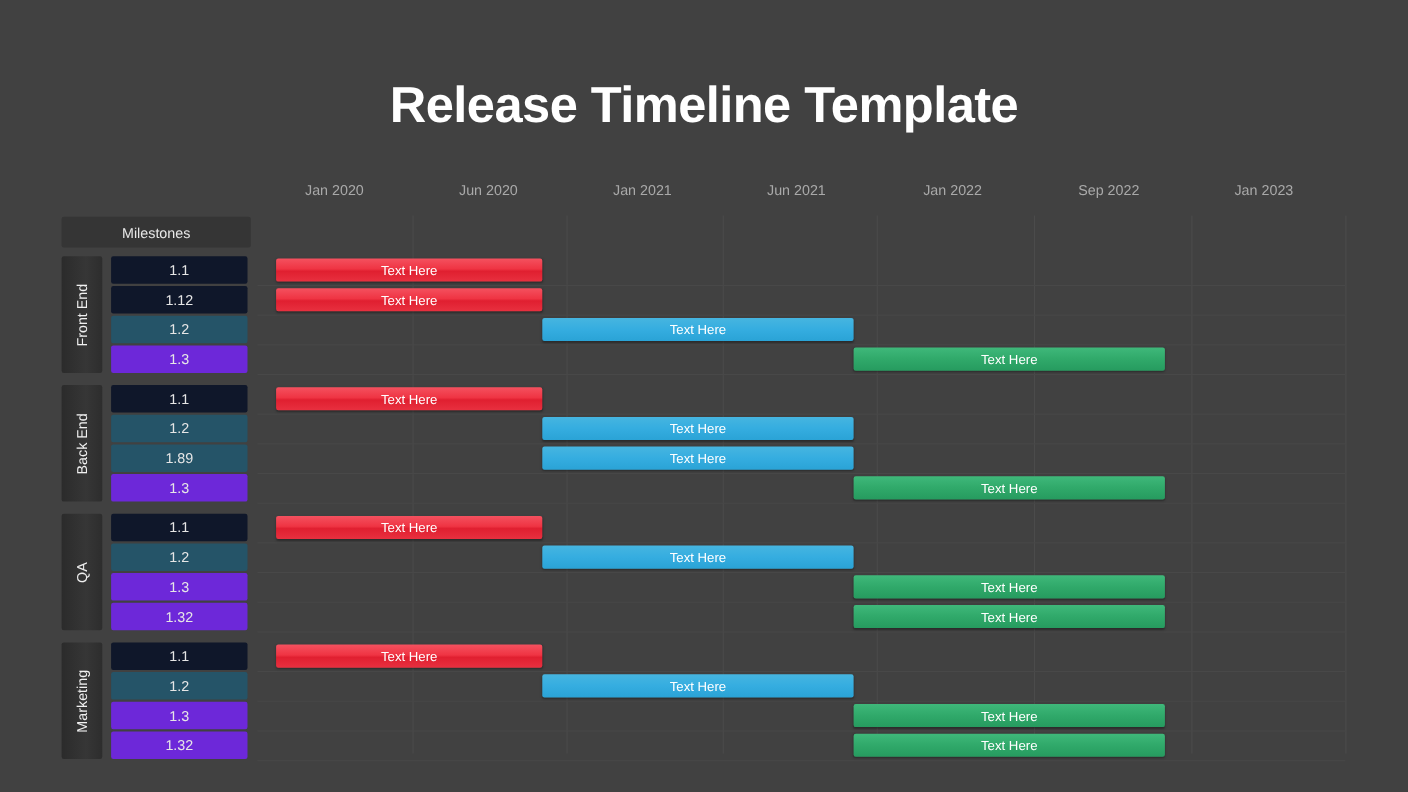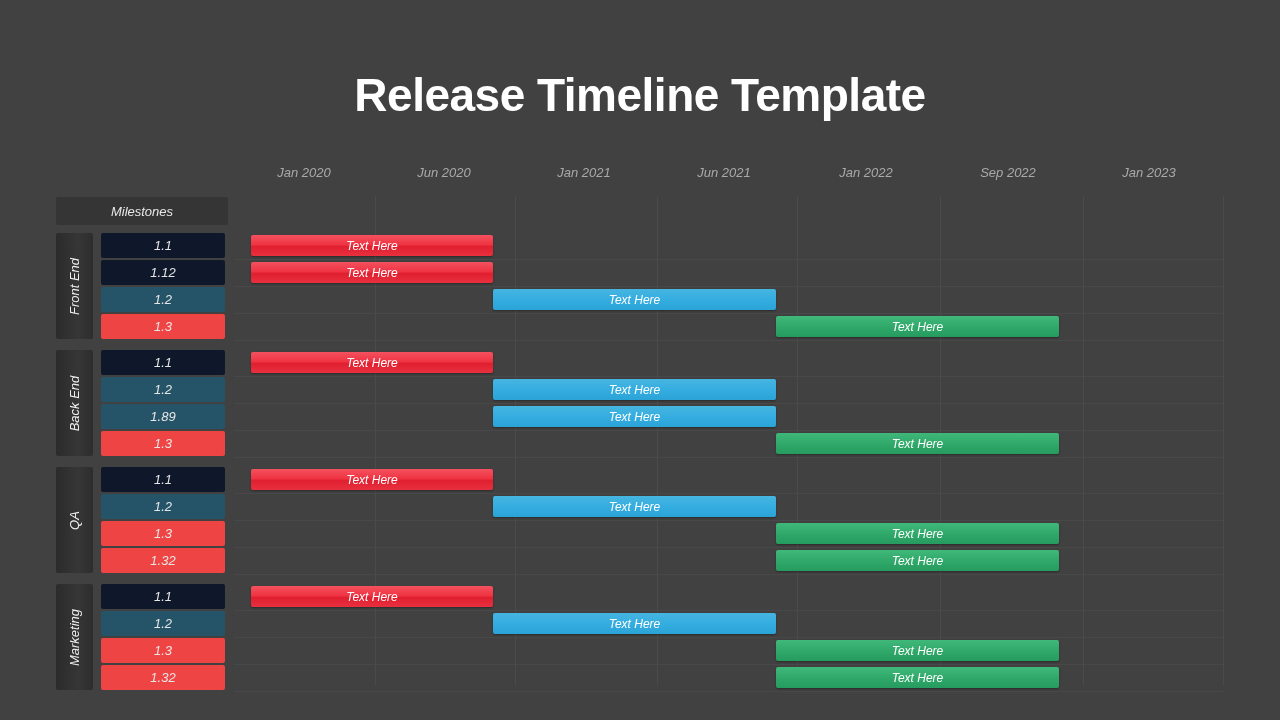--- a/index.html
+++ b/index.html
@@ -31,21 +31,20 @@
     white-space: nowrap;
   }
 
   
   .chart {
     position: absolute;
     left: 0;
     top: 0;
     width: 1280px;
     height: 640px;
-    font-style: italic;
   }
 
   
   .axis-labels {
     position: absolute;
     left: 234px;
     top: 165px;
     width: 989px;
     height: 20px;
   }
@@ -145,21 +144,21 @@
     height: 25px;
     border-radius: 2px;
     display: flex;
     align-items: center;
     justify-content: center;
     font-size: 13px;
     color: #e6e6e6;
   }
   .row-label.red   { background: #0f172a; }
   .row-label.blue  { background: #255468; }
-  .row-label.green { background: #ef4444; }
+  .row-label.green { background: #6d28d9; }
 
   
   .gridline-h {
     position: absolute;
     left: 234px;
     width: 989px;
     height: 1px;
     background: #484848;
   }
 

